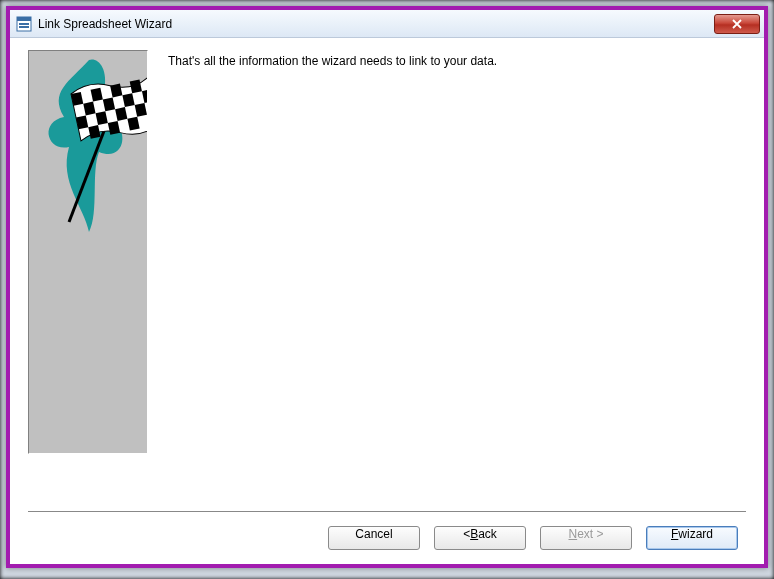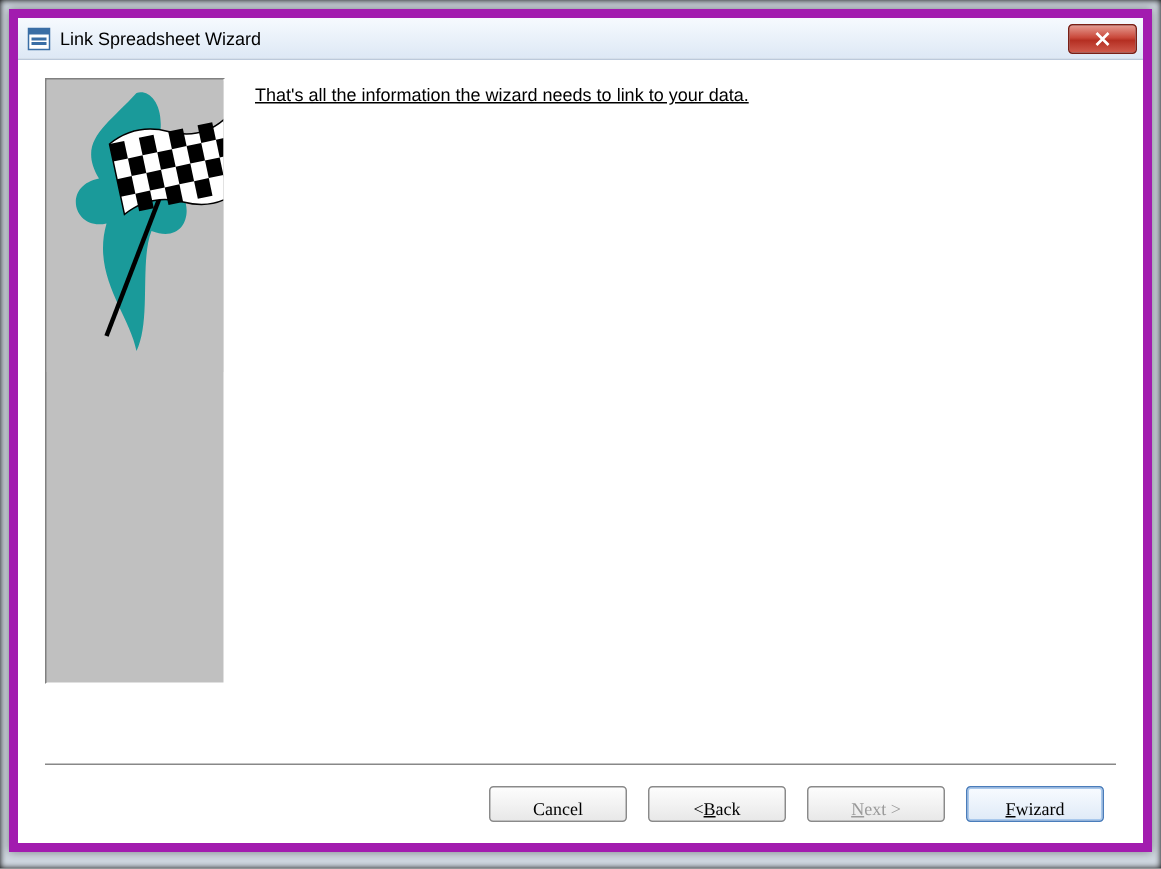--- a/index.html
+++ b/index.html
@@ -18,21 +18,21 @@
     background: #cfd7e0;
     filter: blur(2px);
   }
   .window {
     position: absolute;
     left: 6px;
     top: 6px;
     width: 762px;
     height: 562px;
     background: #fff;
-    border: 6px solid #a21caf;
+    border: 4px solid #a21caf;
     box-shadow: 0 0 6px rgba(0,0,0,.4);
     display: flex;
     flex-direction: column;
   }
   .titlebar {
     height: 28px;
     background: linear-gradient(#f6fafe, #dde8f5);
     border-bottom: 1px solid #bcc9da;
     display: flex;
     align-items: center;
@@ -70,21 +70,20 @@
     flex: 1;
     background: #fff;
     position: relative;
     padding: 12px 18px 14px 18px;
     display: flex;
     flex-direction: column;
   }
   .content-row {
     display: flex;
     flex: 1;
-    text-decoration: underline;
   }
   .wizard-image {
     width: 120px;
     height: 404px;
     background: #c0c0c0;
     border: 1px solid #808080;
     border-right-color: #fff;
     border-bottom-color: #fff;
     margin-right: 20px;
     position: relative;
@@ -145,26 +144,26 @@
     justify-content: flex-end;
     gap: 14px;
     padding-right: 8px;
   }
   .btn {
     width: 92px;
     height: 24px;
     border: 1px solid #8a8a8a;
     border-radius: 3px;
     background: linear-gradient(#fdfdfd, #e8e8e8);
-    font-family: Liberation Serif, serif;
+    font-family: Liberation Sans, sans-serif;
     font-size: 12px;
     color: #000;
     cursor: pointer;
     display: flex;
-    align-items: flex-end;
+    align-items: flex-start;
     justify-content: center;
   }
   .btn:disabled, .btn.disabled {
     color: #9a9a9a;
     cursor: default;
   }
   .btn.default {
     border-color: #4a7dbb;
     box-shadow: 0 0 0 1px #a8c8ec inset;
     background: linear-gradient(#f8fbff, #dfeaf7);

